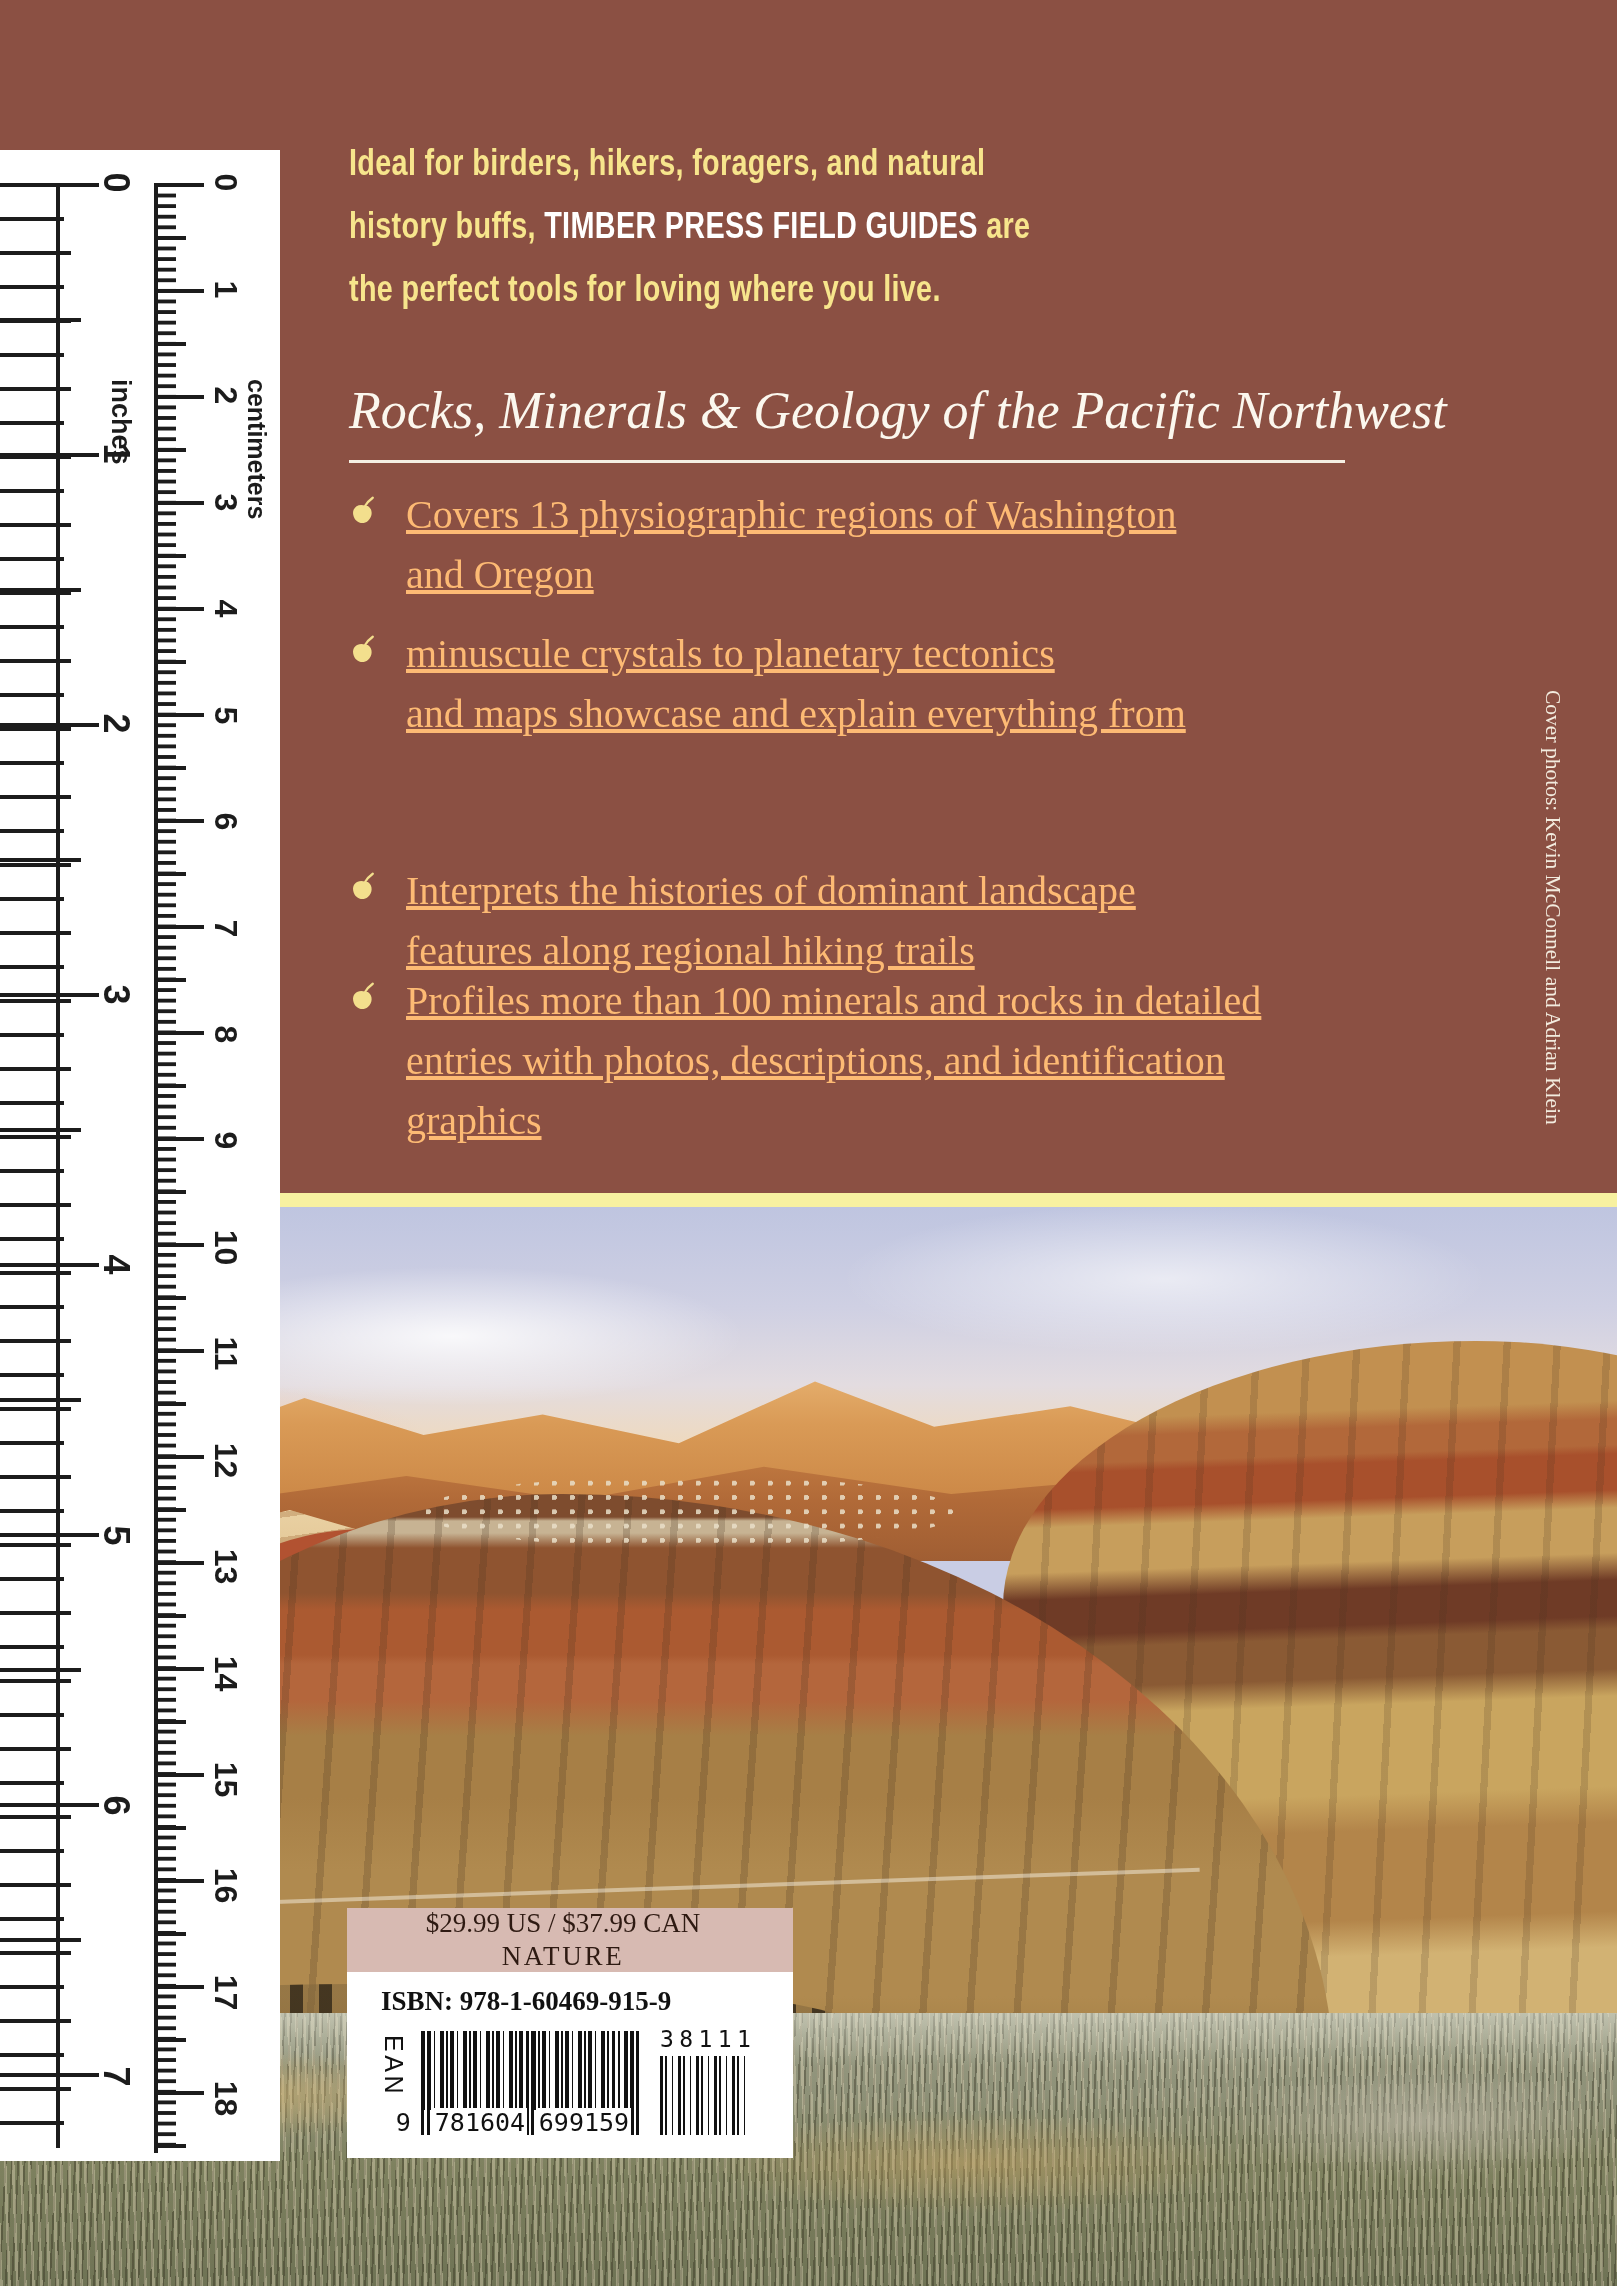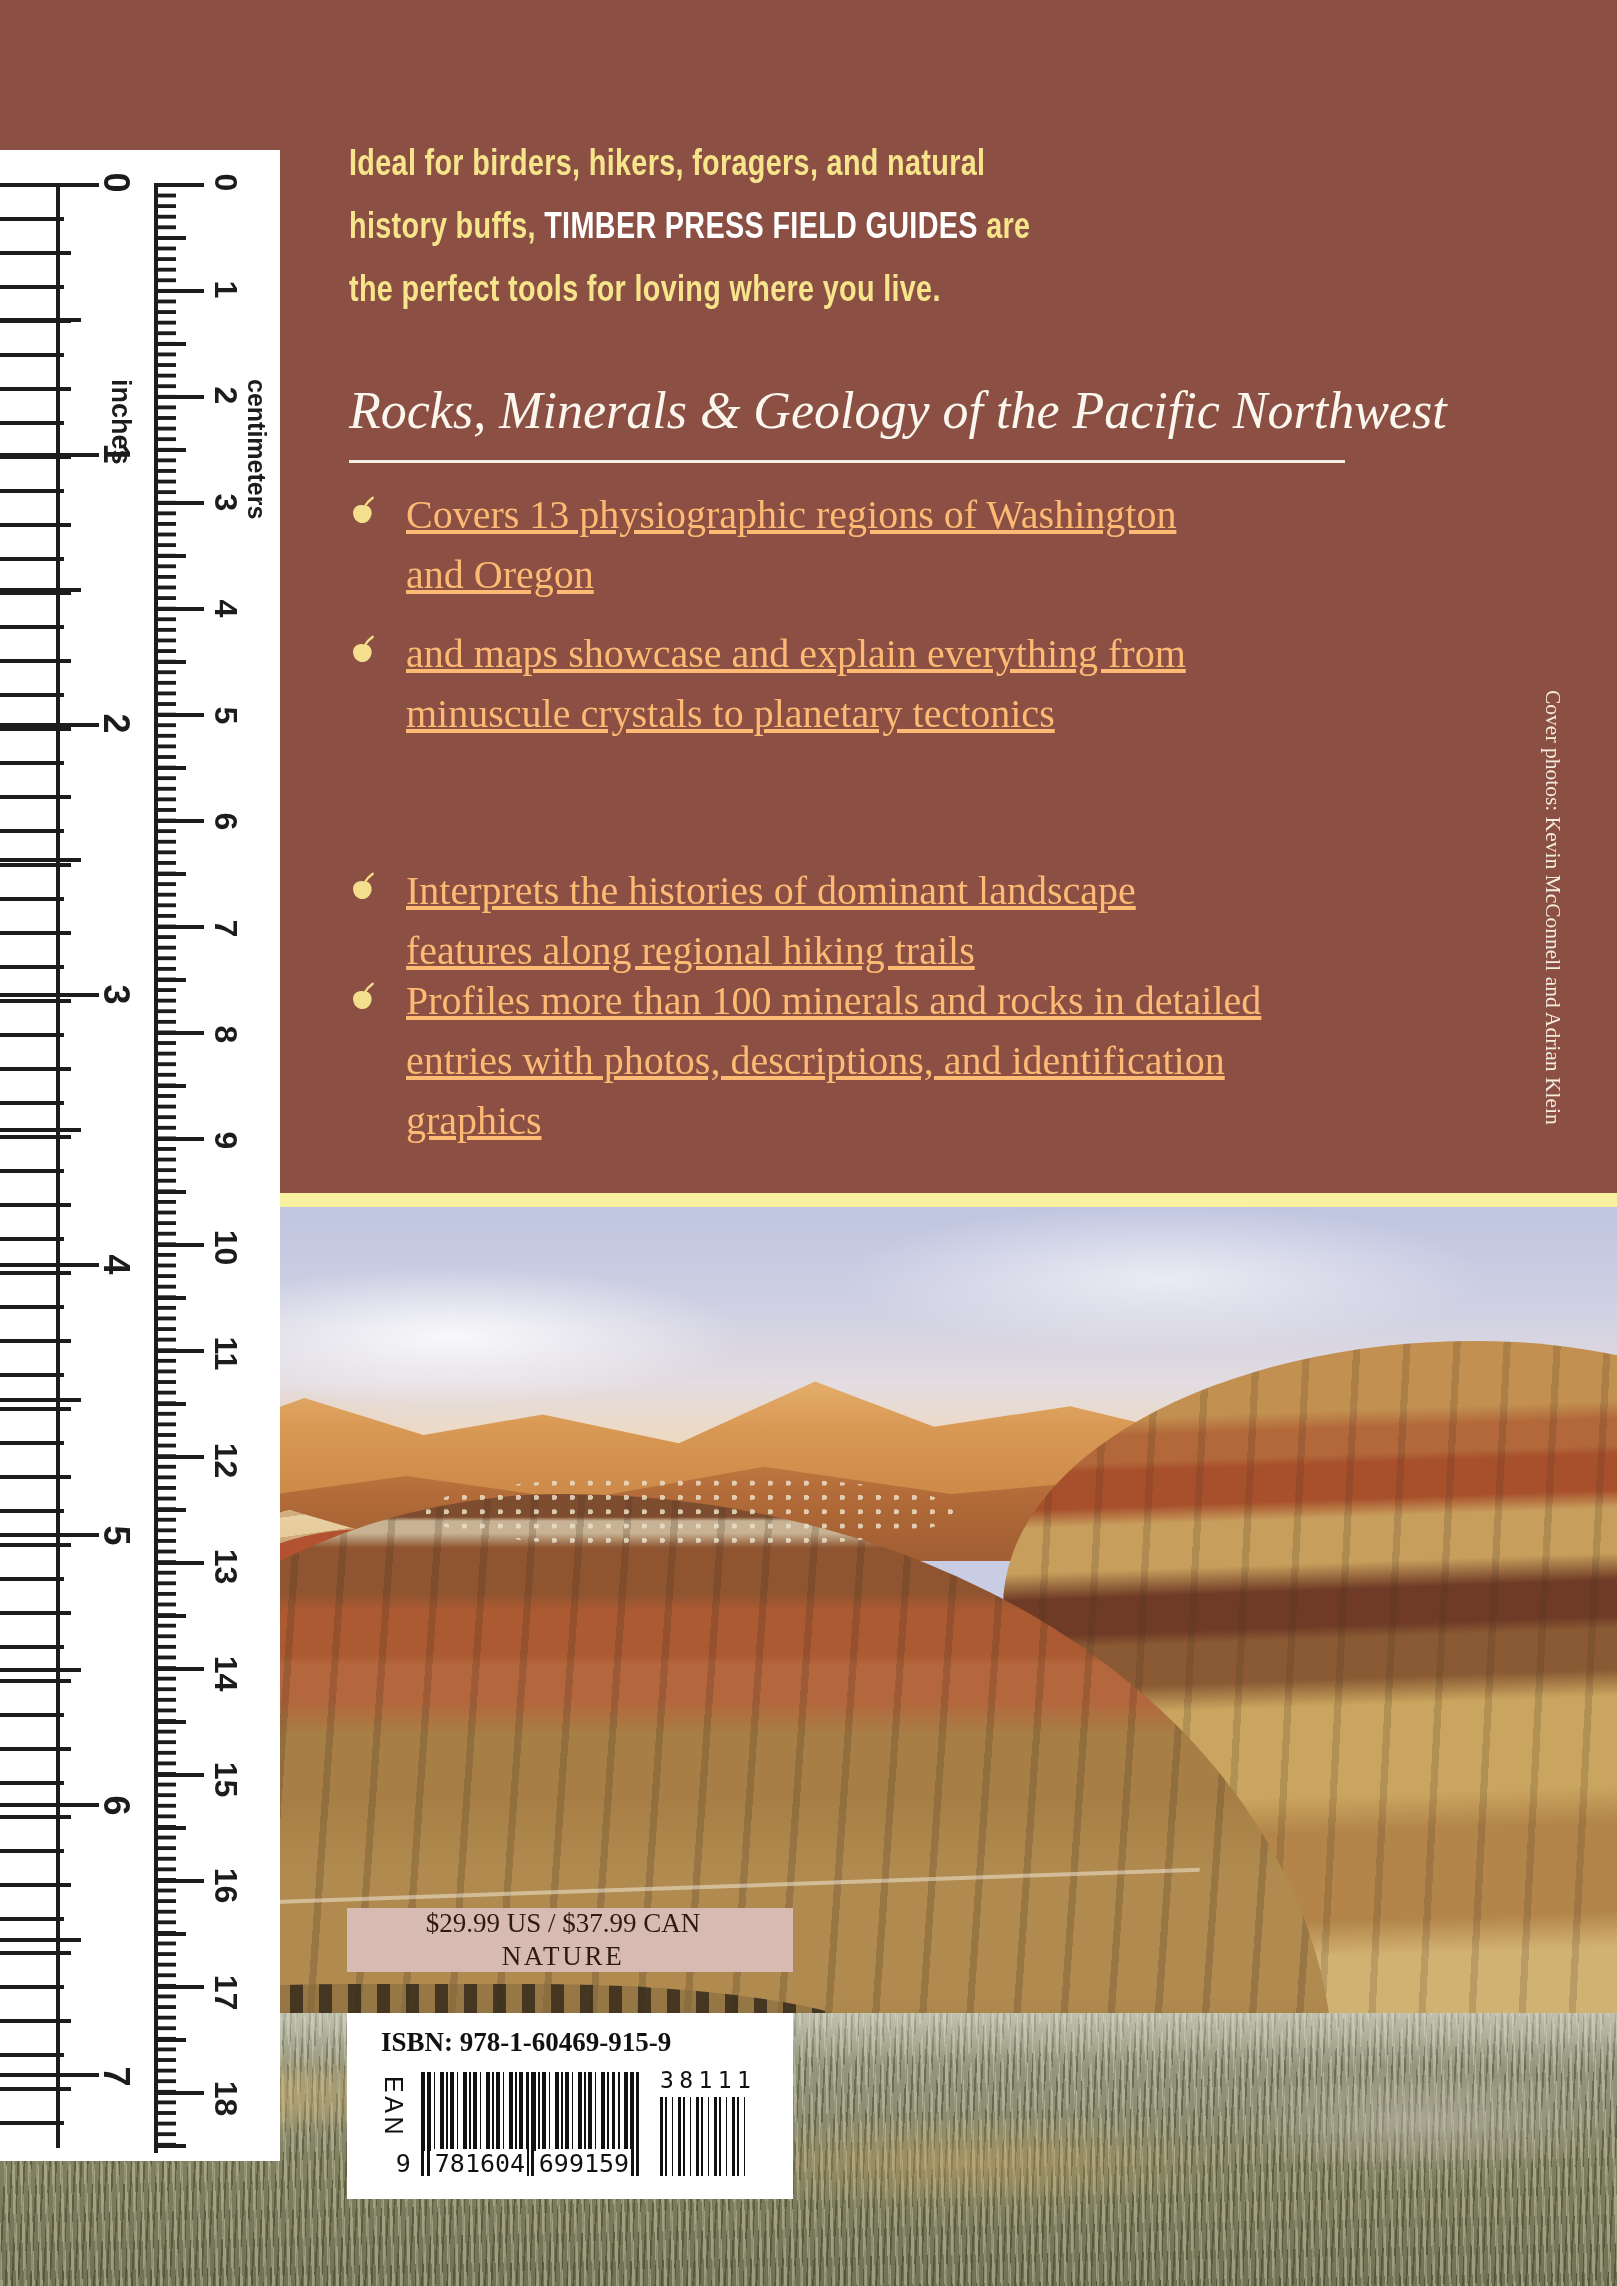--- a/index.html
+++ b/index.html
@@ -99,21 +99,21 @@
   .bullet .btext{font-size:40px;line-height:60px;color:#fdba74;white-space:nowrap;text-decoration:underline;}
 
   .credit{position:absolute;left:1565px;top:690px;transform-origin:0 0;transform:rotate(90deg);
       font-size:21.5px;color:#F3ECDF;white-space:nowrap;z-index:4;}
 
   
   .price-box{position:absolute;left:347px;top:1908px;width:446px;height:64px;background:#D7BAB2;z-index:10;
       display:flex;align-items:center;justify-content:space-between;box-sizing:border-box;padding:0 48px 0 34px;
       color:#2E1A12;font-size:27px;flex-direction:column;}
   .price-box .cat{letter-spacing:2.7px;}
-  .barcode-box{position:absolute;left:347px;top:1972px;width:446px;height:186px;background:#FFFFFF;z-index:10;margin-top:41px;}
+  .barcode-box{position:absolute;left:347px;top:1972px;width:446px;height:186px;background:#FFFFFF;z-index:10;}
   .isbn-line{position:absolute;left:34px;top:14.3px;font-weight:bold;font-size:27px;color:#111;white-space:nowrap;}
   .ean-label{position:absolute;left:61px;top:63px;transform-origin:0 0;transform:rotate(90deg);
       font-family:"Liberation Sans",sans-serif;font-size:25px;letter-spacing:3.6px;color:#111;}
   .bars-main{position:absolute;left:76px;top:59px;width:211px;height:79px;
       background:repeating-linear-gradient(90deg,#111 0 1.8px,#fff 1.8px 4.5px,#111 4.5px 8px,#fff 8px 10.7px,#111 10.7px 12.5px,#fff 12.5px 17px,#111 17px 20.6px,#fff 20.6px 23px);}
   .guard{position:absolute;top:59px;width:2.7px;height:104px;background:#111;}
   .bc-digits{position:absolute;top:136px;font-family:"DejaVu Sans Mono",monospace;font-size:25px;color:#111;background:#fff;padding:0 1.8px;}
   .addon-digits{position:absolute;left:313px;top:54px;width:86px;text-align:center;
       font-family:"DejaVu Sans Mono",monospace;font-size:23px;letter-spacing:5.4px;color:#111;}
   .bars-addon{position:absolute;left:313px;top:84px;width:86px;height:79px;
@@ -160,22 +160,22 @@
       <div>and Oregon</div>
     </div>
   </div>
 
   <div class="bullet" style="top:624px;">
     <svg class="leaf" viewBox="0 0 36 36">
       <path d="M29 2 C25 5 22.5 7.5 20.5 11" fill="none" stroke="#F3DF8D" stroke-width="2.6" stroke-linecap="round"></path>
       <path d="M20.5 11 C13 8 5.5 13 7 21 C8.5 29.5 17.5 33 23.5 28 C29.5 23 28.5 15 24.5 12 C23 10.8 21.6 11.4 20.5 11 Z" fill="#F3DF8D"></path>
     </svg>
     <div class="btext">
+      <div>minuscule crystals to planetary tectonics</div>
       <div>and maps showcase and explain everything from</div>
-      <div>minuscule crystals to planetary tectonics</div>
     </div>
   </div>
 
   <div class="bullet" style="top:861px;">
     <svg class="leaf" viewBox="0 0 36 36">
       <path d="M29 2 C25 5 22.5 7.5 20.5 11" fill="none" stroke="#F3DF8D" stroke-width="2.6" stroke-linecap="round"></path>
       <path d="M20.5 11 C13 8 5.5 13 7 21 C8.5 29.5 17.5 33 23.5 28 C29.5 23 28.5 15 24.5 12 C23 10.8 21.6 11.4 20.5 11 Z" fill="#F3DF8D"></path>
     </svg>
     <div class="btext">
       <div>Interprets the histories of dominant landscape</div>

